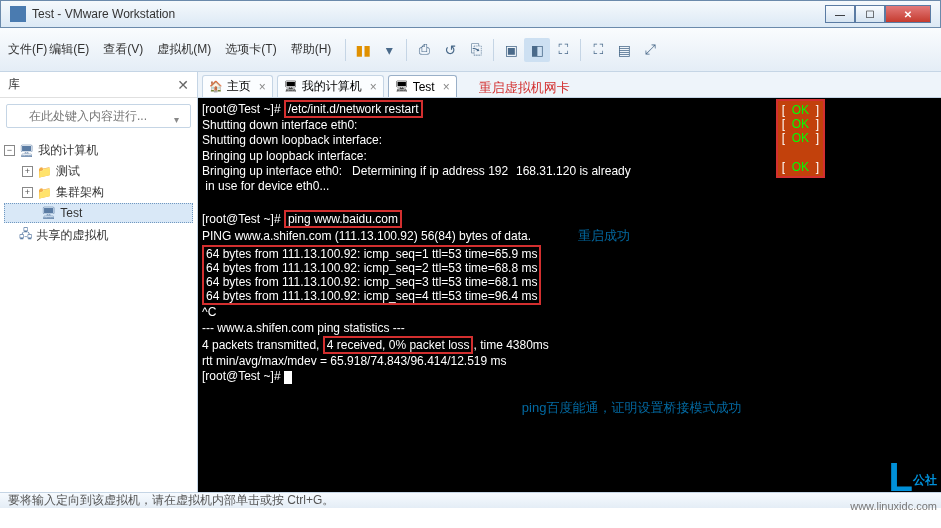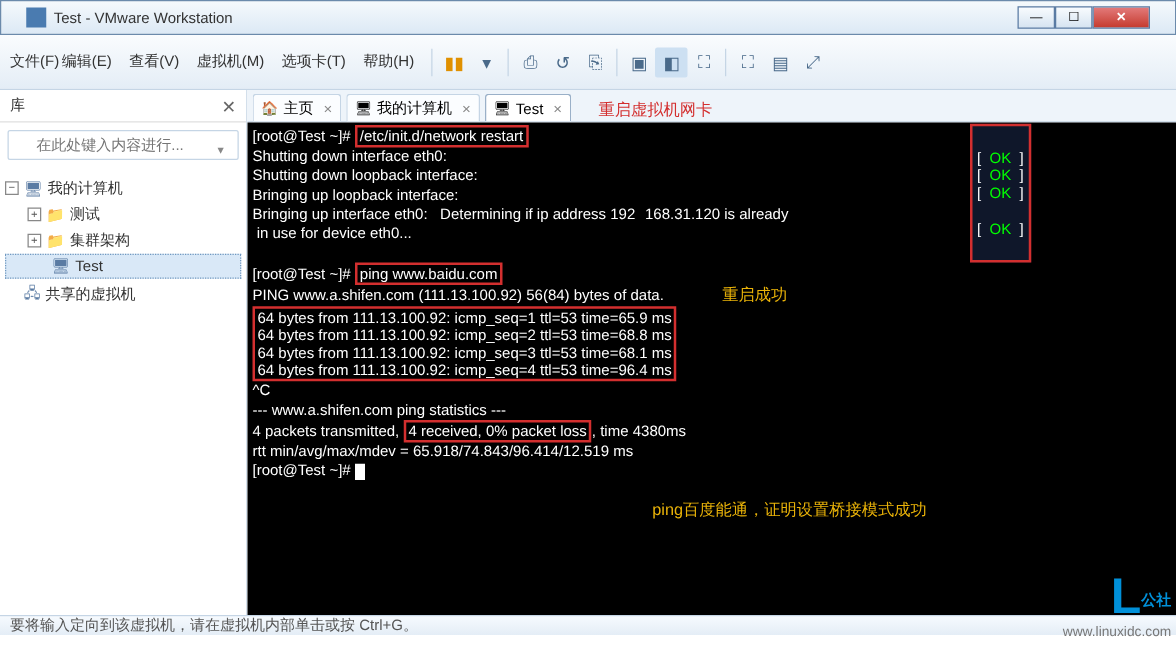--- a/index.html
+++ b/index.html
@@ -1,19 +1,19 @@
 <!DOCTYPE html>
 <html><head>
 <meta charset="utf-8">
 <style>
 * { margin: 0; padding: 0; box-sizing: border-box; font-family: Tahoma, "Microsoft YaHei", sans-serif; font-size: 12px; }
 body { background: #fff; width: 941px; height: 528px; overflow: hidden; position: relative; }
 
 
-.titlebar { height: 28px; background: linear-gradient(#f5f9fc,#dce9f5); border: 1px solid #6b8aab; display: flex; align-items: center; padding: 0 20px; }
+.titlebar { height: 28px; background: linear-gradient(#f5f9fc,#dce9f5); border: 1px solid #6b8aab; display: flex; align-items: center; padding: 0 9px; }
 .titlebar .icon { width: 16px; height: 16px; background: #4a7bb0; margin-right: 6px; }
 .titlebar .title { flex: 1; color: #333; }
 .winbtns { display: flex; gap: 0; }
 .winbtn { width: 30px; height: 18px; border: 1px solid #5a7ba3; background: linear-gradient(#f8fbfe,#d6e4f1); display: flex; align-items: center; justify-content: center; font-size: 10px; }
 .winbtn.min { border-radius: 0; }
 .winbtn.max { background: linear-gradient(#f8fbfe,#d6e4f1); }
 .winbtn.close { background: linear-gradient(#e37a7a,#c53b2f); color: #fff; width: 46px; font-weight: bold; }
 .menuitem { color: #333; cursor: pointer; }
 .tb-divider { width: 1px; height: 22px; background: #c5d5e5; margin: 0 4px; }
 .tb-btn { width: 26px; height: 24px; display: flex; align-items: center; justify-content: center; border-radius: 2px; }
@@ -46,25 +46,25 @@
 .tab { height: 22px; border: 1px solid #c5d5e5; border-bottom: none; background: #fbfdff; border-radius: 3px 3px 0 0; display: flex; align-items: center; padding: 0 6px; gap: 4px; font-size: 11px; }
 .tab.active { background: #fff; border-color: #9ab0c8; }
 .tab .ico { font-size: 11px; }
 .tab .x { font-size: 12px; color: #888; margin-left: 4px; cursor: pointer; }
 .annot { color: #d32f2f; font-size: 13px; margin-left: 18px; }
 
 
 .term { flex: 1; background: #000; color: #fff; font-family: "Courier New", monospace; font-size: 13px; line-height: 1.18; padding: 2px 4px; overflow: hidden; position: relative; white-space: pre; }
 .term .g { color: #00ff00; }
 .rbox { border: 2px solid #d32f2f; padding: 0 2px; display: inline-block; }
-.annr { color: #eab308; font-family: "Microsoft YaHei", sans-serif; font-size: 13px; }
+.annr { color: #0369a1; font-family: "Microsoft YaHei", sans-serif; font-size: 13px; }
 .cursor { display: inline-block; width: 8px; height: 13px; background: #fff; vertical-align: text-bottom; }
 
 
-.okblock { position: absolute; right: 116px; top: 1px; border: 2px solid #d32f2f; padding: 18px 4px; background: #0f172a; }
+.okblock { position: absolute; right: 116px; top: 1px; border: 2px solid #d32f2f; padding: 2px 4px; background: #c2410c; }
 .ok-row { color: #fff; }
 .ok-row .g { color: #00ff00; }
 
 
 .statusbar { height: 16px; background: linear-gradient(#f6fafe,#e4edf6); border-top: 1px solid #c5d5e5; display: flex; align-items: center; padding: 0 8px; color: #555; }
 
 
 .wm { position: absolute; right: 4px; bottom: 16px; text-align: right; }
 .wm .logo { font-size: 26px; color: #0090d9; font-weight: bold; }
 .wm .url { font-size: 11px; color: #777; text-align: center; }

